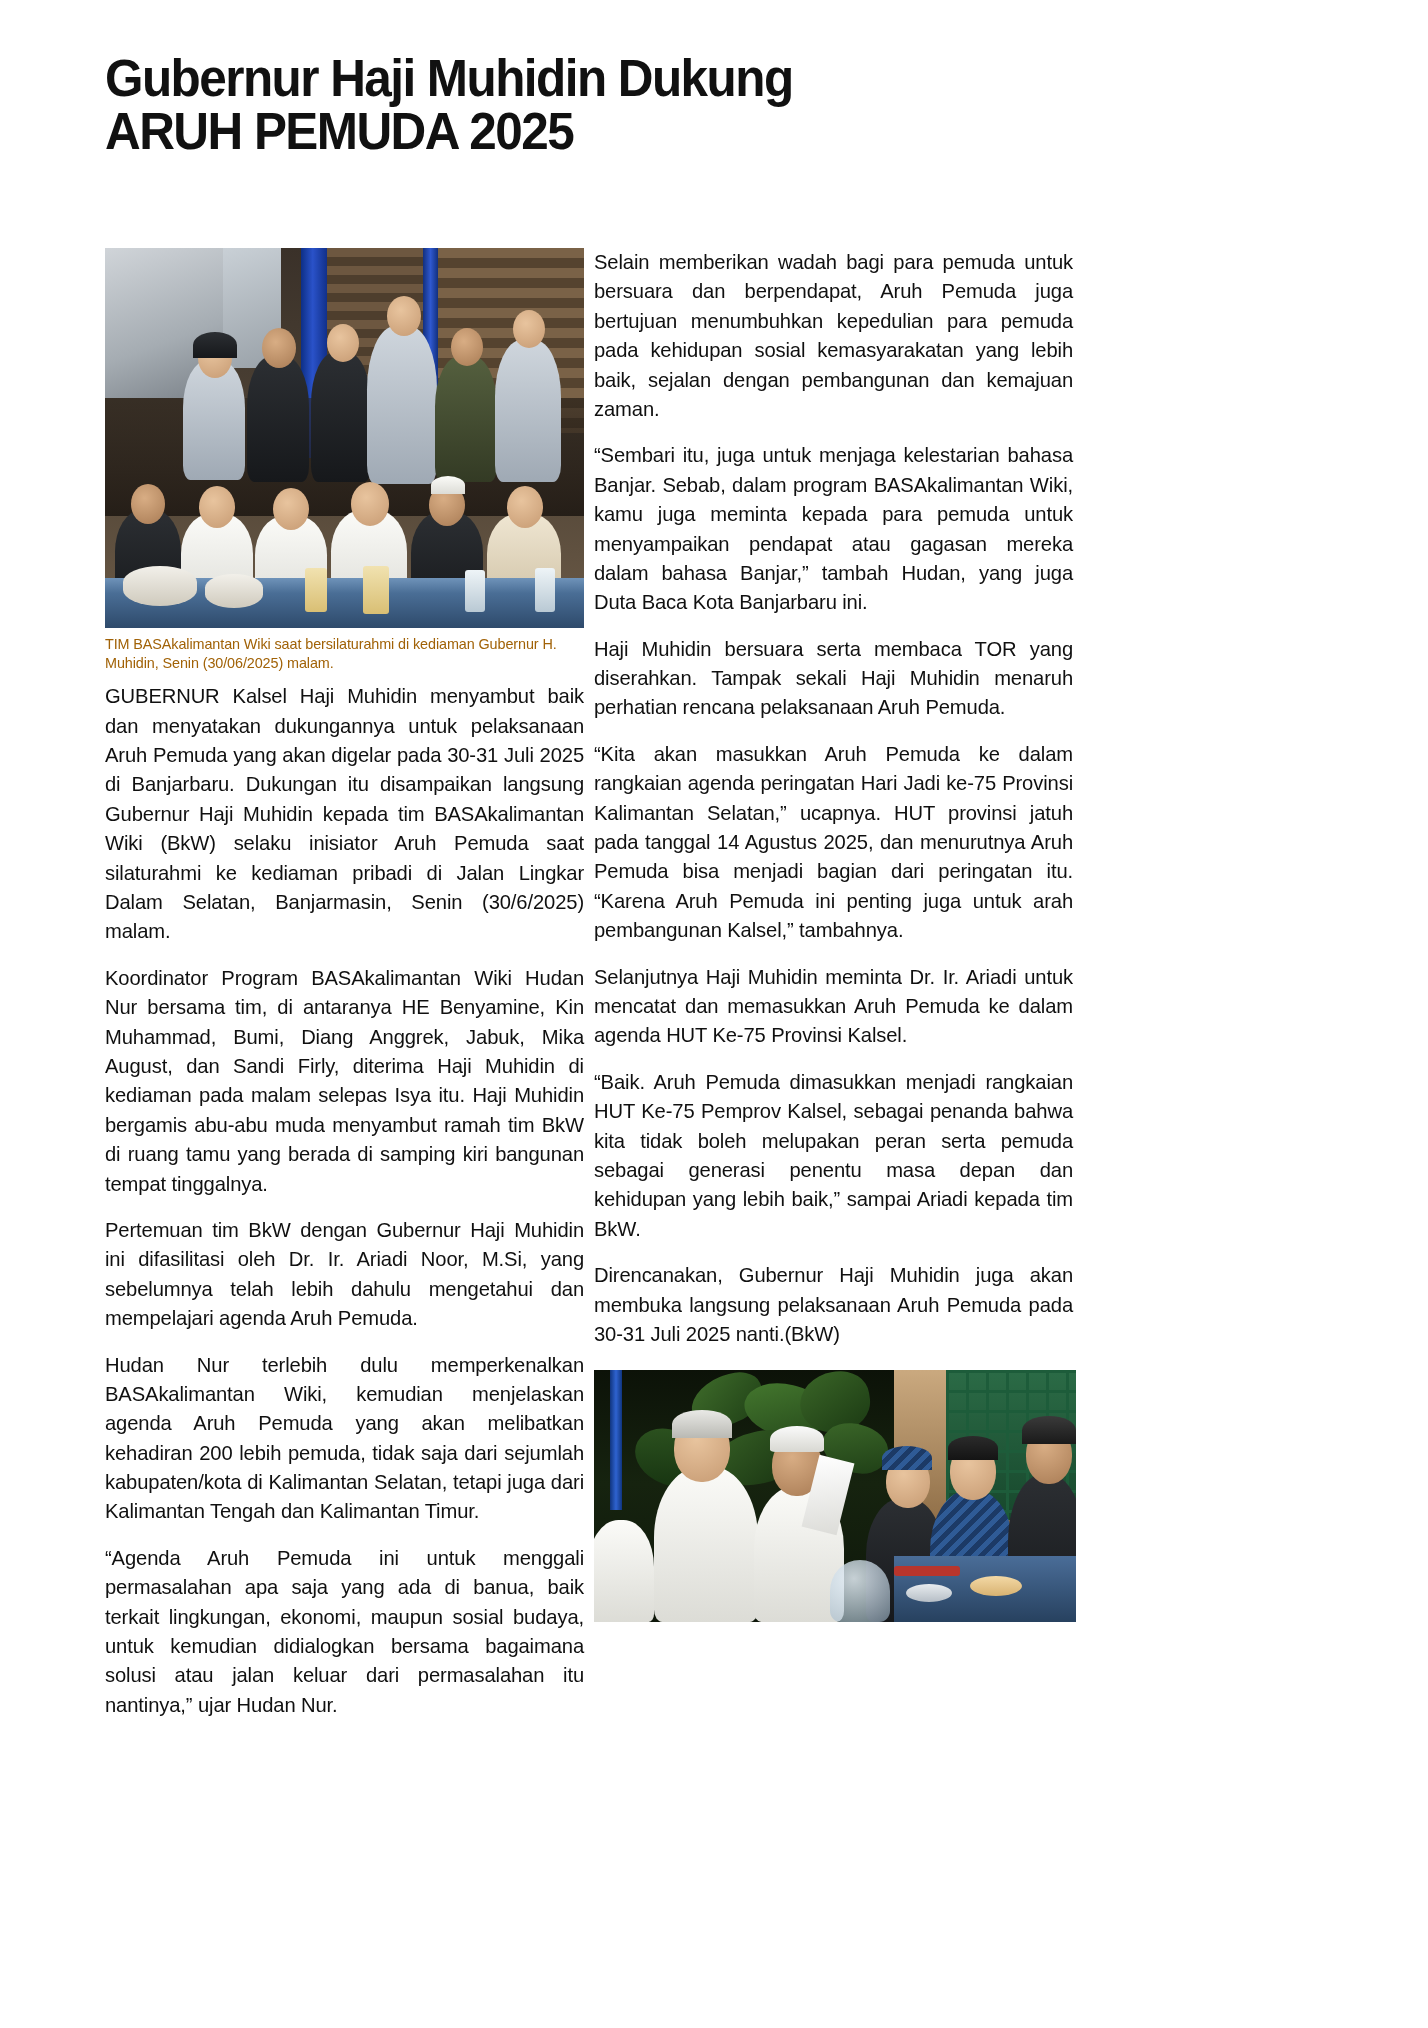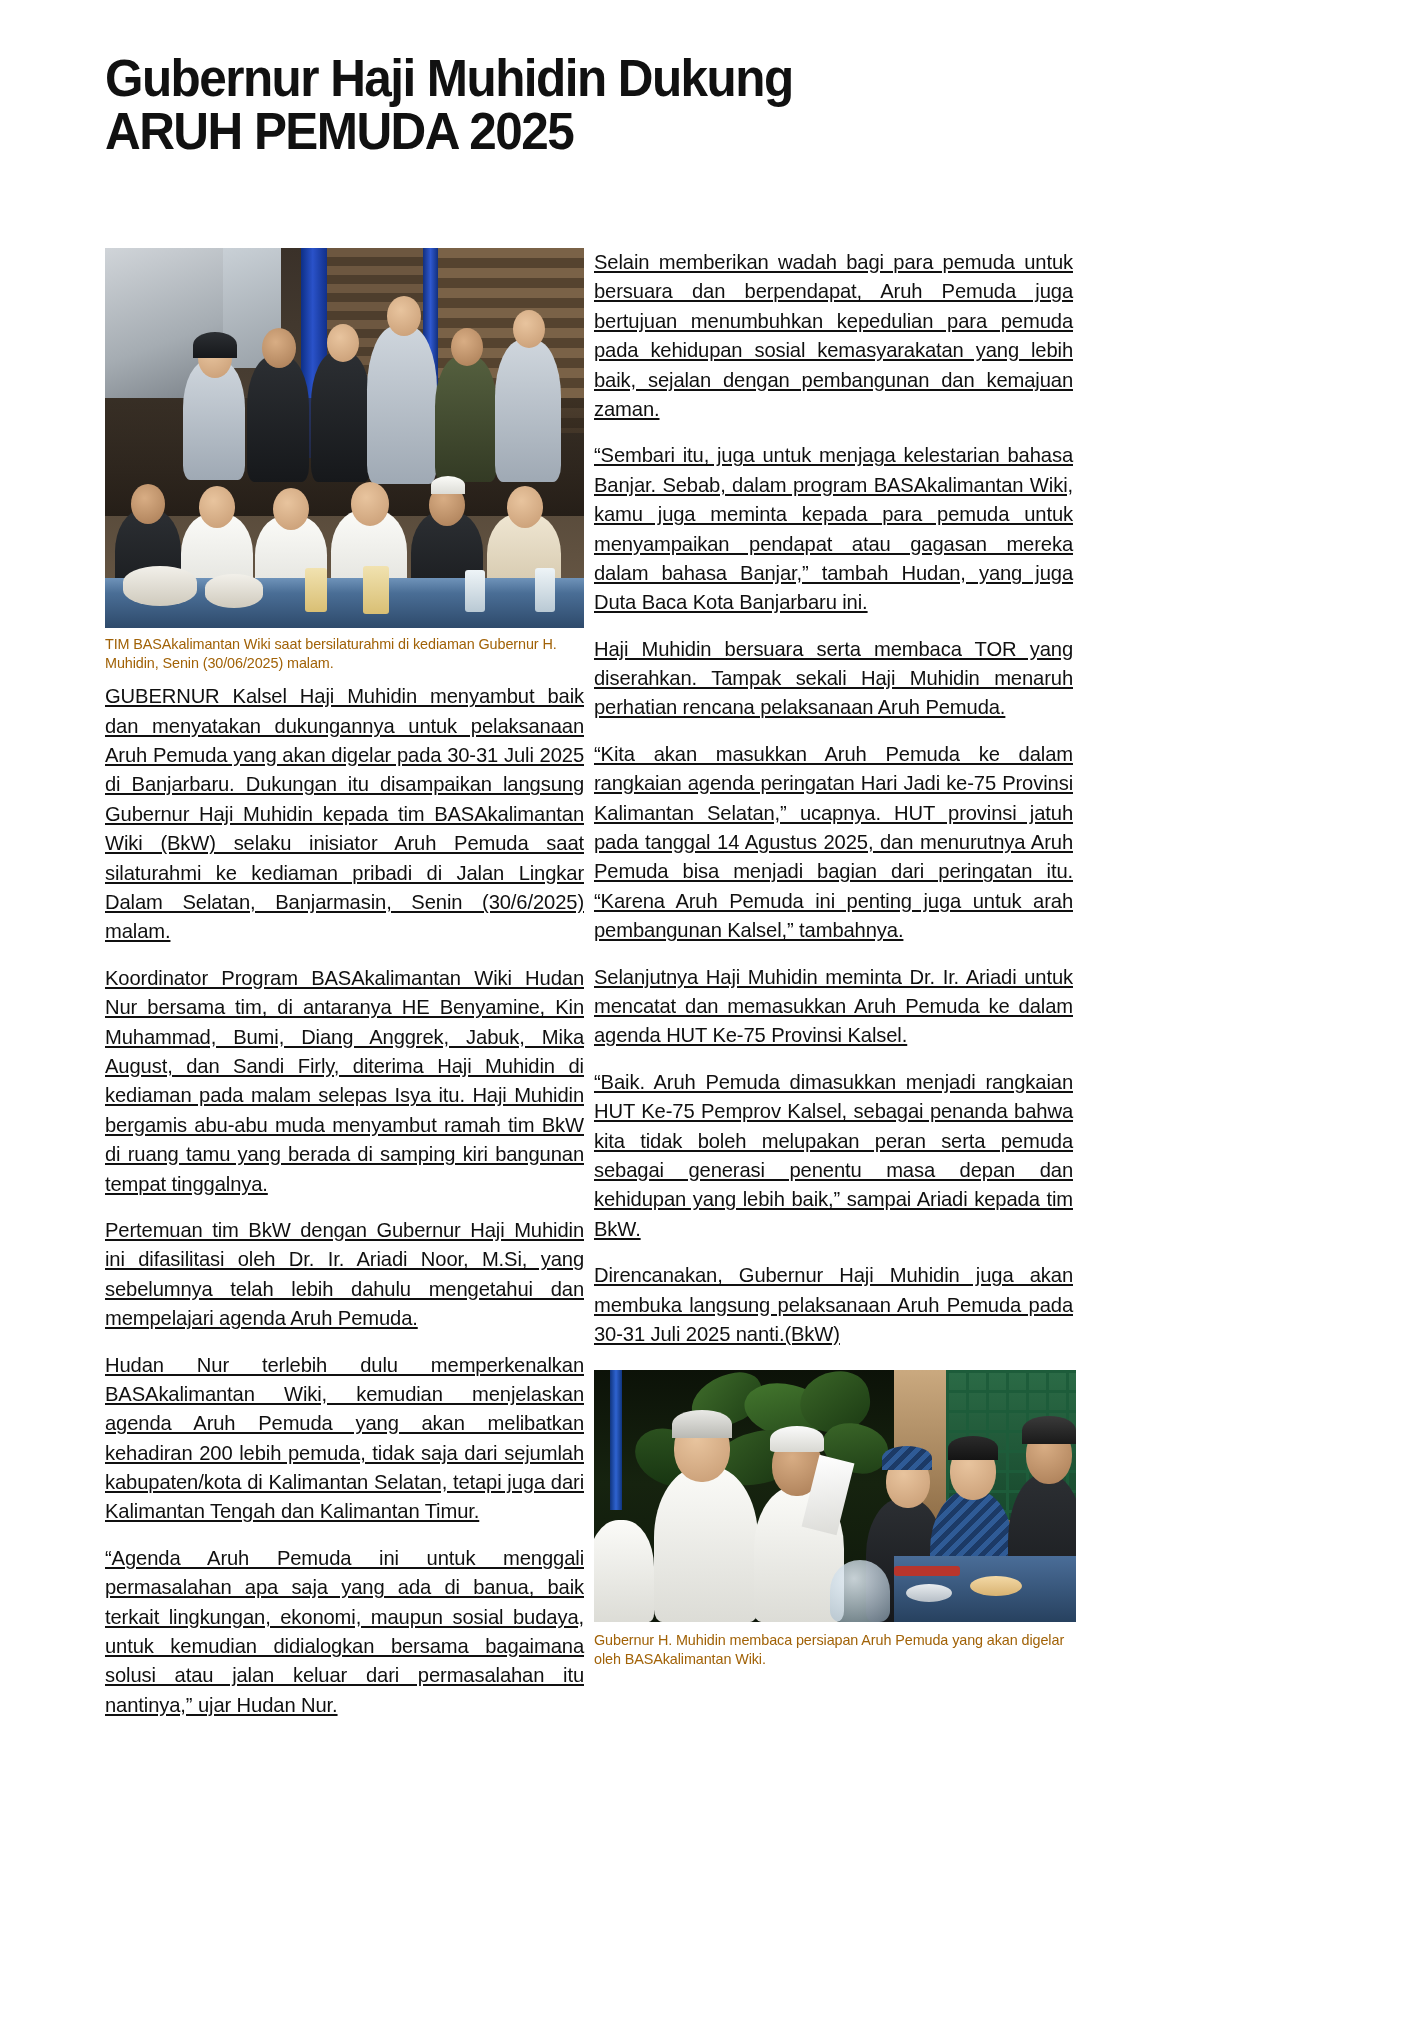--- a/index.html
+++ b/index.html
@@ -44,21 +44,20 @@
   p.body{
     font-family:"Liberation Sans","DejaVu Sans",sans-serif;
     font-size:20.2px;
     line-height:1.455;
     color:#101010;
     text-align:justify;
     text-justify:inter-word;
     margin:0 0 17px 0;
     letter-spacing:-0.12px;
     hyphens:none;
-    text-decoration:underline;
   }
   p.body:last-child{margin-bottom:0;}
 
   .caption{
     font-family:"Liberation Sans","DejaVu Sans",sans-serif;
     font-size:14.4px;
     line-height:1.33;
     color:#a16207;
     margin:7px 0 9px 0;
     letter-spacing:-0.1px;
@@ -249,16 +248,15 @@
       <div class="pb-man skin-d" style="left:432px;top:56px;width:46px;height:58px;border-radius:48%;"></div>
       <div class="pb-man" style="left:428px;top:46px;width:54px;height:28px;border-radius:50% 50% 0 0;background:linear-gradient(180deg,#3a3a3a,#1a1a1a);"></div>
 
       <div class="pb-table"></div>
       <div class="pb-plate" style="left:376px;top:206px;width:52px;height:20px;background:linear-gradient(180deg,#f3d9a6,#d8b271);border-radius:50%;"></div>
       <div class="pb-plate" style="left:312px;top:214px;width:46px;height:18px;background:linear-gradient(180deg,#e8ecef,#b6bec6);border-radius:50%;"></div>
       <div style="position:absolute;left:300px;top:196px;width:66px;height:10px;background:#b8352c;border-radius:3px;"></div>
       <div style="position:absolute;left:236px;top:190px;width:60px;height:62px;background:radial-gradient(circle at 40% 30%,rgba(230,240,248,.85),rgba(150,175,195,.6));border-radius:50% 50% 18% 18%;"></div>
     </div>
 
-    <div class="caption" style="margin-top:9px;">Gubernur H. Muhidin membaca persiapan Aruh Pemuda yang akan digelar oleh BASAkalimantan Wiki.</div>
   </div>
 
 </div>
 
 </body></html>

